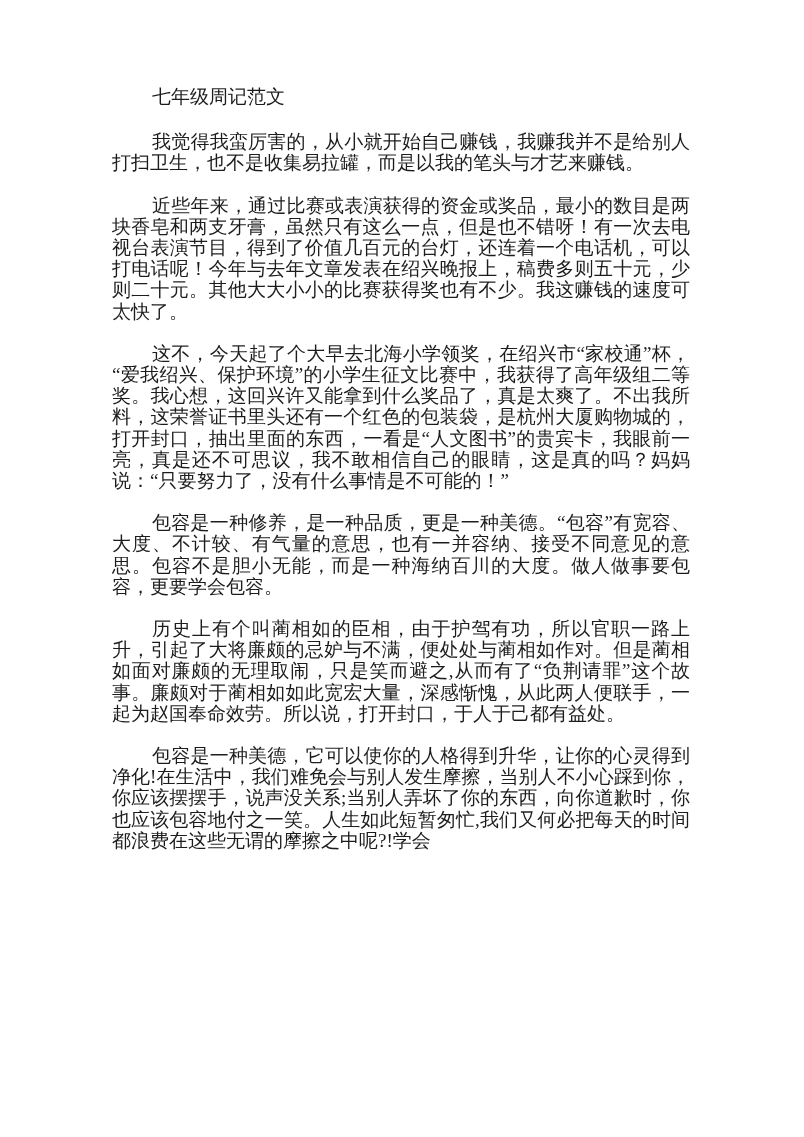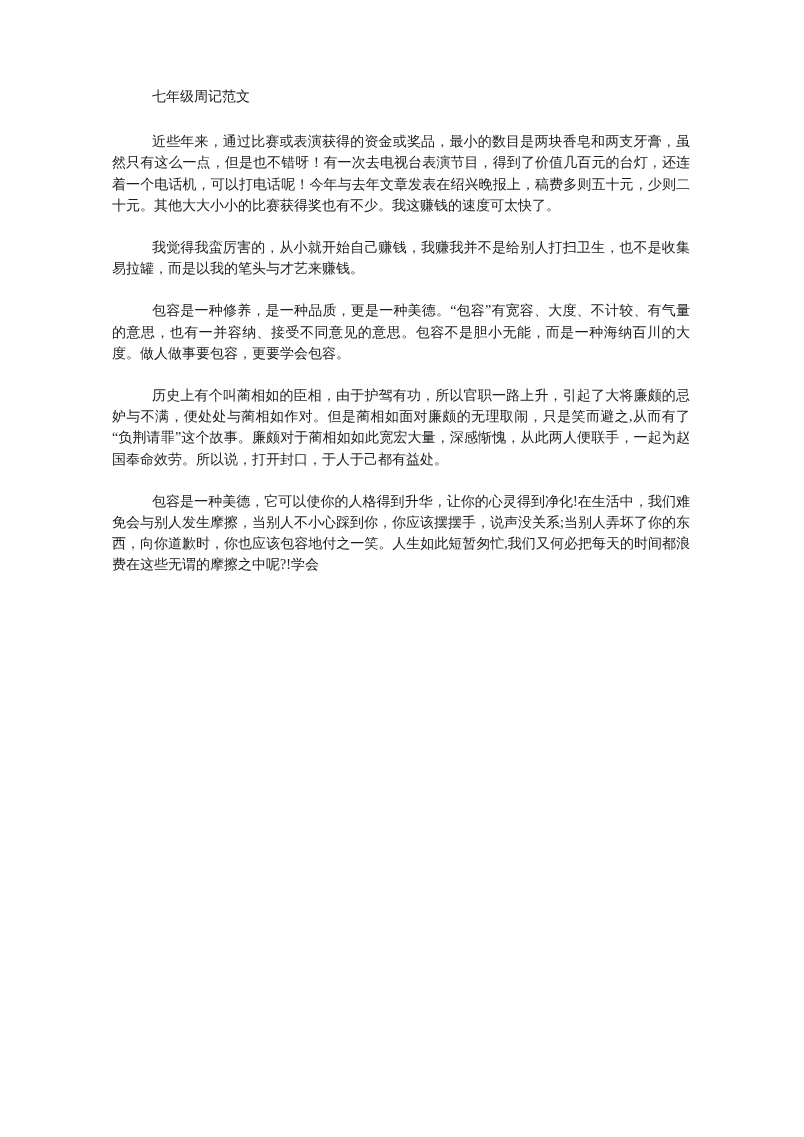--- a/index.html
+++ b/index.html
@@ -13,21 +13,21 @@
     height: 1137px;
     background: #ffffff;
     overflow: hidden;
   }
   .content {
     position: absolute;
     left: 112px;
     top: 86px;
     width: 578px;
     font-family: "Liberation Serif", "DejaVu Serif", serif;
-    font-size: 14px;
+    font-size: 19px;
     line-height: 21.2px;
     color: #1c1c1c;
     text-align: justify;
   }
   .doc-title {
     margin: 0 0 24px 0;
     text-indent: 40px;
   }
   .para {
     margin: 0 0 21px 0;
@@ -36,19 +36,20 @@
   .para:last-child {
     margin-bottom: 8px;
   }
 </style>
 </head>
 <body>
 
 <div class="page">
   <div class="content">
     <p class="doc-title">七年级周记范文</p>
+    <p class="para">我觉得我蛮厉害的，从小就开始自己赚钱，我赚我并不是给别人打扫卫生，也不是收集易拉罐，而是以我的笔头与才艺来赚钱。</p>
     <p class="para">近些年来，通过比赛或表演获得的资金或奖品，最小的数目是两块香皂和两支牙膏，虽然只有这么一点，但是也不错呀！有一次去电视台表演节目，得到了价值几百元的台灯，还连着一个电话机，可以打电话呢！今年与去年文章发表在绍兴晚报上，稿费多则五十元，少则二十元。其他大大小小的比赛获得奖也有不少。我这赚钱的速度可太快了。</p>
-    <p class="para">我觉得我蛮厉害的，从小就开始自己赚钱，我赚我并不是给别人打扫卫生，也不是收集易拉罐，而是以我的笔头与才艺来赚钱。</p>
+    <p class="para">这不，今天起了个大早去北海小学领奖，在绍兴市“家校通”杯，“爱我绍兴、保护环境”的小学生征文比赛中，我获得了高年级组二等奖。我心想，这回兴许又能拿到什么奖品了，真是太爽了。不出我所料，这荣誉证书里头还有一个红色的包装袋，是杭州大厦购物城的，打开封口，抽出里面的东西，一看是“人文图书”的贵宾卡，我眼前一亮，真是还不可思议，我不敢相信自己的眼睛，这是真的吗？妈妈说：“只要努力了，没有什么事情是不可能的！”</p>
     <p class="para">包容是一种修养，是一种品质，更是一种美德。“包容”有宽容、大度、不计较、有气量的意思，也有一并容纳、接受不同意见的意思。包容不是胆小无能，而是一种海纳百川的大度。做人做事要包容，更要学会包容。</p>
     <p class="para">历史上有个叫蔺相如的臣相，由于护驾有功，所以官职一路上升，引起了大将廉颇的忌妒与不满，便处处与蔺相如作对。但是蔺相如面对廉颇的无理取闹，只是笑而避之,从而有了“负荆请罪”这个故事。廉颇对于蔺相如如此宽宏大量，深感惭愧，从此两人便联手，一起为赵国奉命效劳。所以说，打开封口，于人于己都有益处。</p>
     <p class="para">包容是一种美德，它可以使你的人格得到升华，让你的心灵得到净化!在生活中，我们难免会与别人发生摩擦，当别人不小心踩到你，你应该摆摆手，说声没关系;当别人弄坏了你的东西，向你道歉时，你也应该包容地付之一笑。人生如此短暂匆忙,我们又何必把每天的时间都浪费在这些无谓的摩擦之中呢?!学会</p>
   </div>
 </div>
 
 </body></html>

